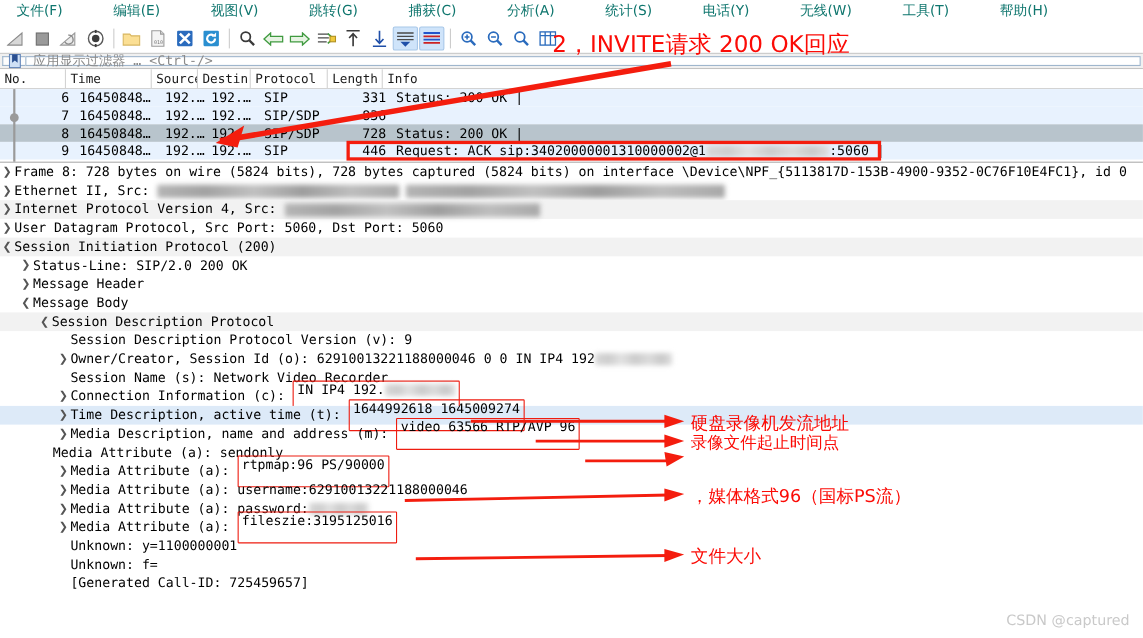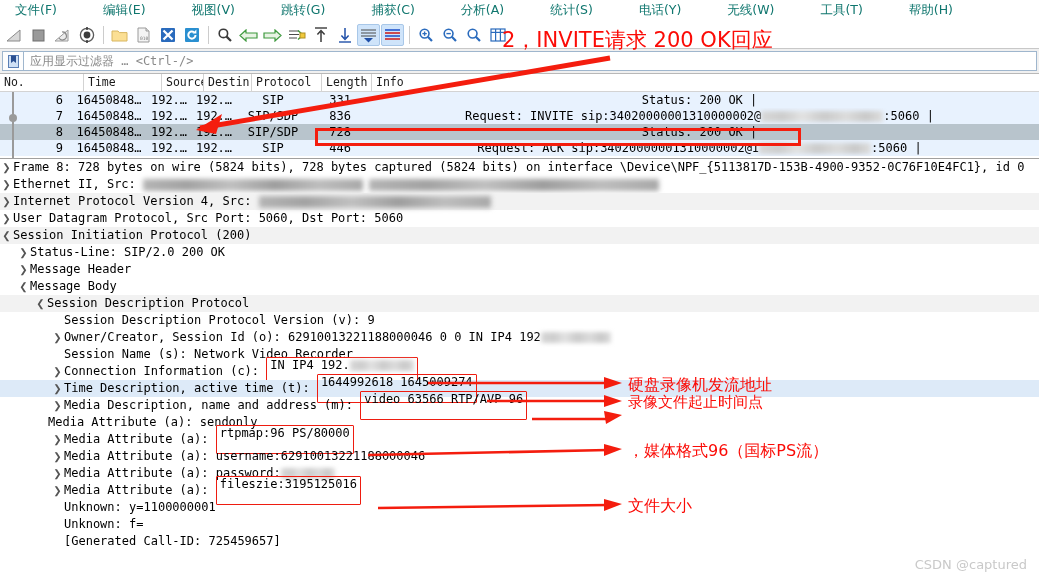--- a/index.html
+++ b/index.html
@@ -63,21 +63,21 @@
   .tb.sel { background: #cfe4fa; border: 1px solid #a8c7e8; box-sizing: border-box;}
   .tbsep {
     width: 1px;
     height: 18px;
     background: #cccccc;
     margin: 0 4px;
   }
 
   
   .filterbar {
-    height: 25px;
+    height: 14px;
     display: flex;
     align-items: stretch;
     background: #f0f0f0;
     border-bottom: 1px solid #b8b8b8;
     padding: 2px 2px;
     box-sizing: border-box;
   }
   .filter-btn {
     width: 21px;
     background: #fdfdfd;
@@ -133,21 +133,20 @@
     background: #e8f2fe;
     white-space: nowrap;
   }
   .pktrow.selected { background: #b8c4cc; }
   .pktrow .cell {
     box-sizing: border-box;
     padding-left: 4px;
     overflow: hidden;
     white-space: nowrap;
     font-size: 12px;
-    text-align: center;
   }
   .cell.num { text-align: right; padding-right: 5px; padding-left: 0; }
 
   
   .relline {
     position: absolute;
     left: 12px;
     width: 2px;
     background: #9a9a9a;
   }
@@ -392,21 +391,21 @@
       <svg width="11" height="13" viewBox="0 0 11 13">
           <rect x="0.5" y="0.5" width="10" height="12" fill="#cfe0f5" stroke="#5b7fb5"></rect>
           <path d="M3 0.5 H8 V8 L5.5 6 L3 8 Z" fill="#2a4f91"></path>
         </svg>
     </div>
     <div class="filter-input">应用显示过滤器 … &lt;Ctrl-/&gt;</div>
   </div>
 
   <div class="pktlist" style="position:relative;">
     <div class="pkthdr">
-      <div class="col" style="width:84px">No.</div>
+      <div class="col" style="width:60px">No.</div>
       <div class="col" style="width:78px">Time</div>
       <div class="col" style="width:42px">Source</div>
       <div class="col" style="width:48px">Destin</div>
       <div class="col" style="width:70px">Protocol</div>
       <div class="col" style="width:50px">Length</div>
       <div class="col" style="flex:1;border-right:none">Info</div>
     </div>
 
     <div style="position:relative;height:66px;">
 
@@ -423,21 +422,20 @@
         <div class="cell" style="flex:1">Status: 200 OK  |</div>
       </div>
 
       <div class="pktrow">
         <div class="cell num" style="width:68px">7</div>
         <div class="cell" style="width:78px">16450848…</div>
         <div class="cell" style="width:42px">192.…</div>
         <div class="cell" style="width:48px">192.…</div>
         <div class="cell" style="width:70px">SIP/SDP</div>
         <div class="cell num" style="width:50px">836</div>
-        <div class="cell" style="flex:1"><span>Request: INVITE sip:34020000001310000002@</span><span class="blur" style="width:122px"></span><span>:5060  |</span></div>
       </div>
 
       <div class="pktrow selected">
         <div class="cell num" style="width:68px">8</div>
         <div class="cell" style="width:78px">16450848…</div>
         <div class="cell" style="width:42px">192.…</div>
         <div class="cell" style="width:48px">192.…</div>
         <div class="cell" style="width:70px">SIP/SDP</div>
         <div class="cell num" style="width:50px">728</div>
         <div class="cell" style="flex:1">Status: 200 OK  |</div>
@@ -537,21 +535,21 @@
       <span class="redbox">video 63566 RTP/AVP 96</span>
     </div>
 
     <div class="trow" style="padding-left:48px">
       <span class="ttext">Media Attribute (a): sendonly</span>
     </div>
 
     <div class="trow" style="padding-left:51px">
       <span class="twist">❯</span>
       <span class="ttext">Media Attribute (a): </span>
-      <span class="redbox">rtpmap:96 PS/80000</span>
+      <span class="redbox">rtpmap:96 PS/90000</span>
     </div>
 
     <div class="trow" style="padding-left:51px">
       <span class="twist">❯</span>
       <span class="ttext">Media Attribute (a): username:62910013221188000046</span>
     </div>
 
     <div class="trow" style="padding-left:51px">
       <span class="twist">❯</span>
       <span class="ttext">Media Attribute (a): password:</span>

